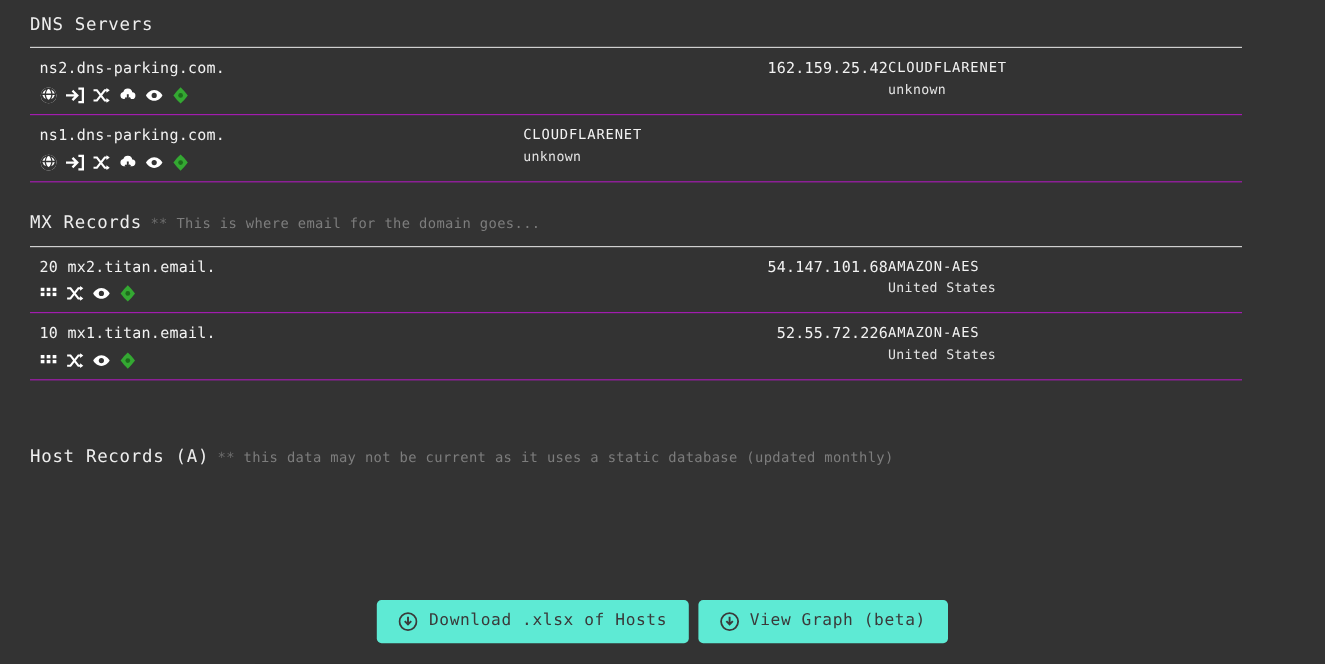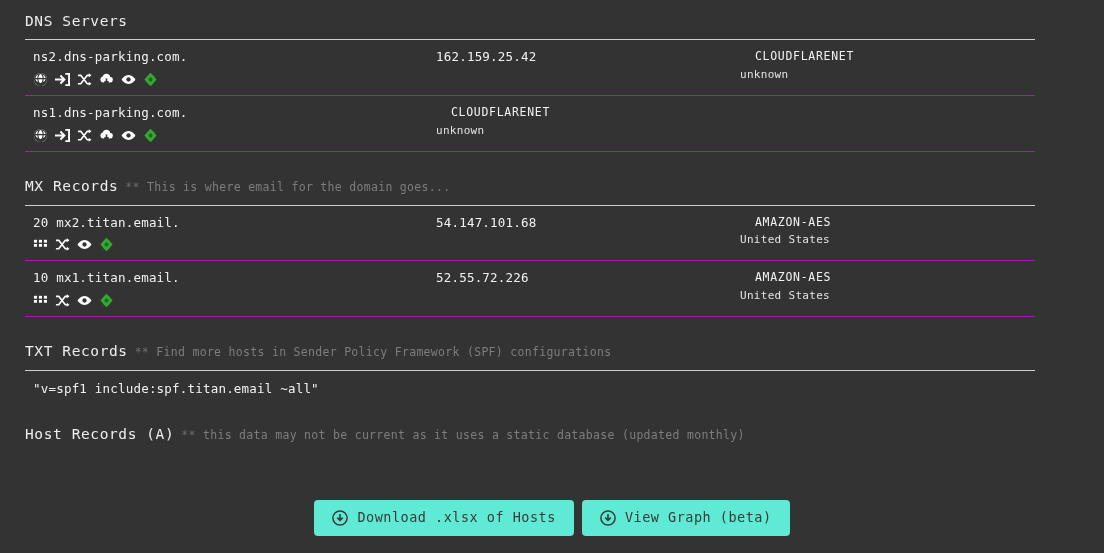--- a/index.html
+++ b/index.html
@@ -88,28 +88,28 @@
     line-height: 1.35;
   }
   .rec-pri { color: #f2f2f2; }
 
   .rec-ip {
     font-size: 12.5px;
     color: #f2f2f2;
     letter-spacing: 0.2px;
     white-space: nowrap;
     line-height: 1.35;
+    text-align: right;
   }
   .org-name {
     font-size: 11.5px;
     color: #f2f2f2;
     letter-spacing: 0.7px;
     white-space: nowrap;
     line-height: 1.35;
-    margin-left: 15px;
   }
   .org-loc {
     font-size: 11px;
     color: #e3e3e3;
     letter-spacing: 0.3px;
     white-space: nowrap;
     margin-top: 3px;
     line-height: 1.35;
   }
 
@@ -380,27 +380,20 @@
       </div>
       <div class="col-org">
         <div class="org-name">AMAZON-AES</div>
         <div class="org-loc">United States</div>
       </div>
     </div>
   </div>
 
   <div class="gap-lg"></div>
 
-  <div class="section">
-    <div class="section-head">
-      <span>TXT Records</span><span class="note"><span class="stars">**</span> <span>Find more hosts in Sender Policy Framework (SPF) configurations</span></span>
-    </div>
-    <hr class="rule">
-    <div class="txt-value">"v=spf1 include:spf.titan.email ~all"</div>
-  </div>
 
   <div class="gap-lg" style="height:30px;"></div>
 
   <div class="section">
     <div class="section-head">
       <span>Host Records (A)</span><span class="note"><span class="stars">**</span> <span>this data may not be current as it uses a static database (updated monthly)</span></span>
     </div>
   </div>
 
   <div class="button-bar">

